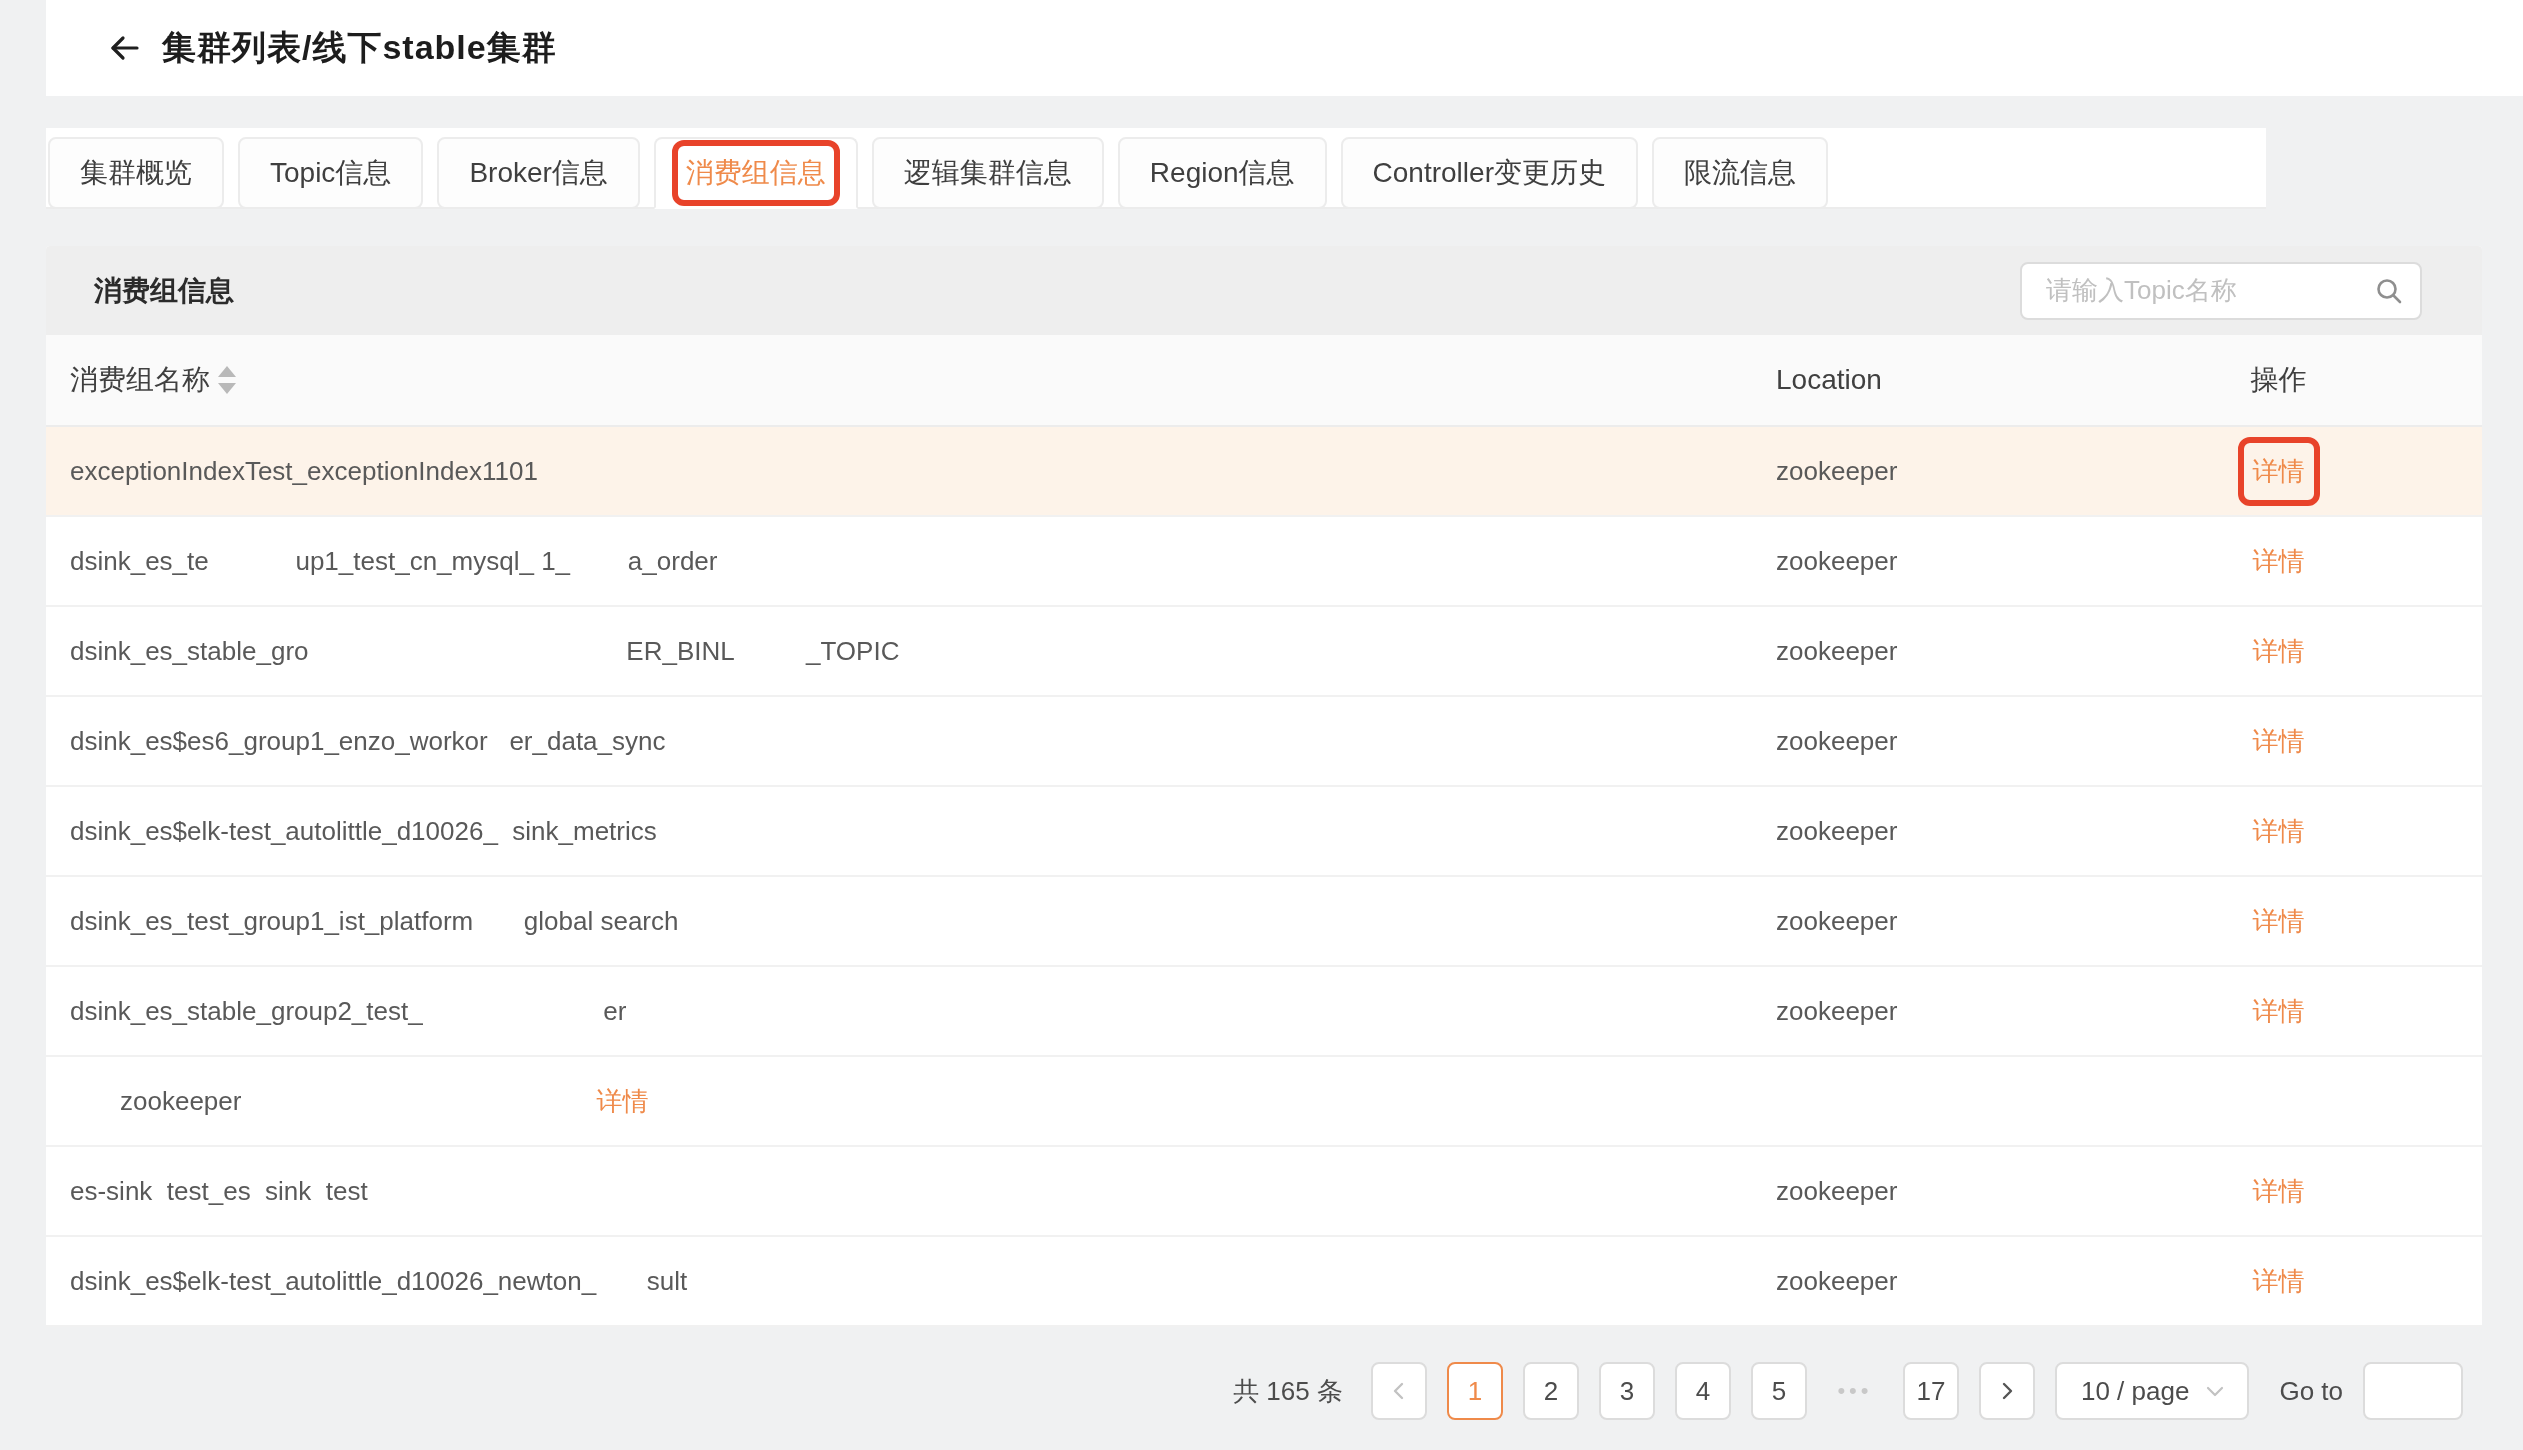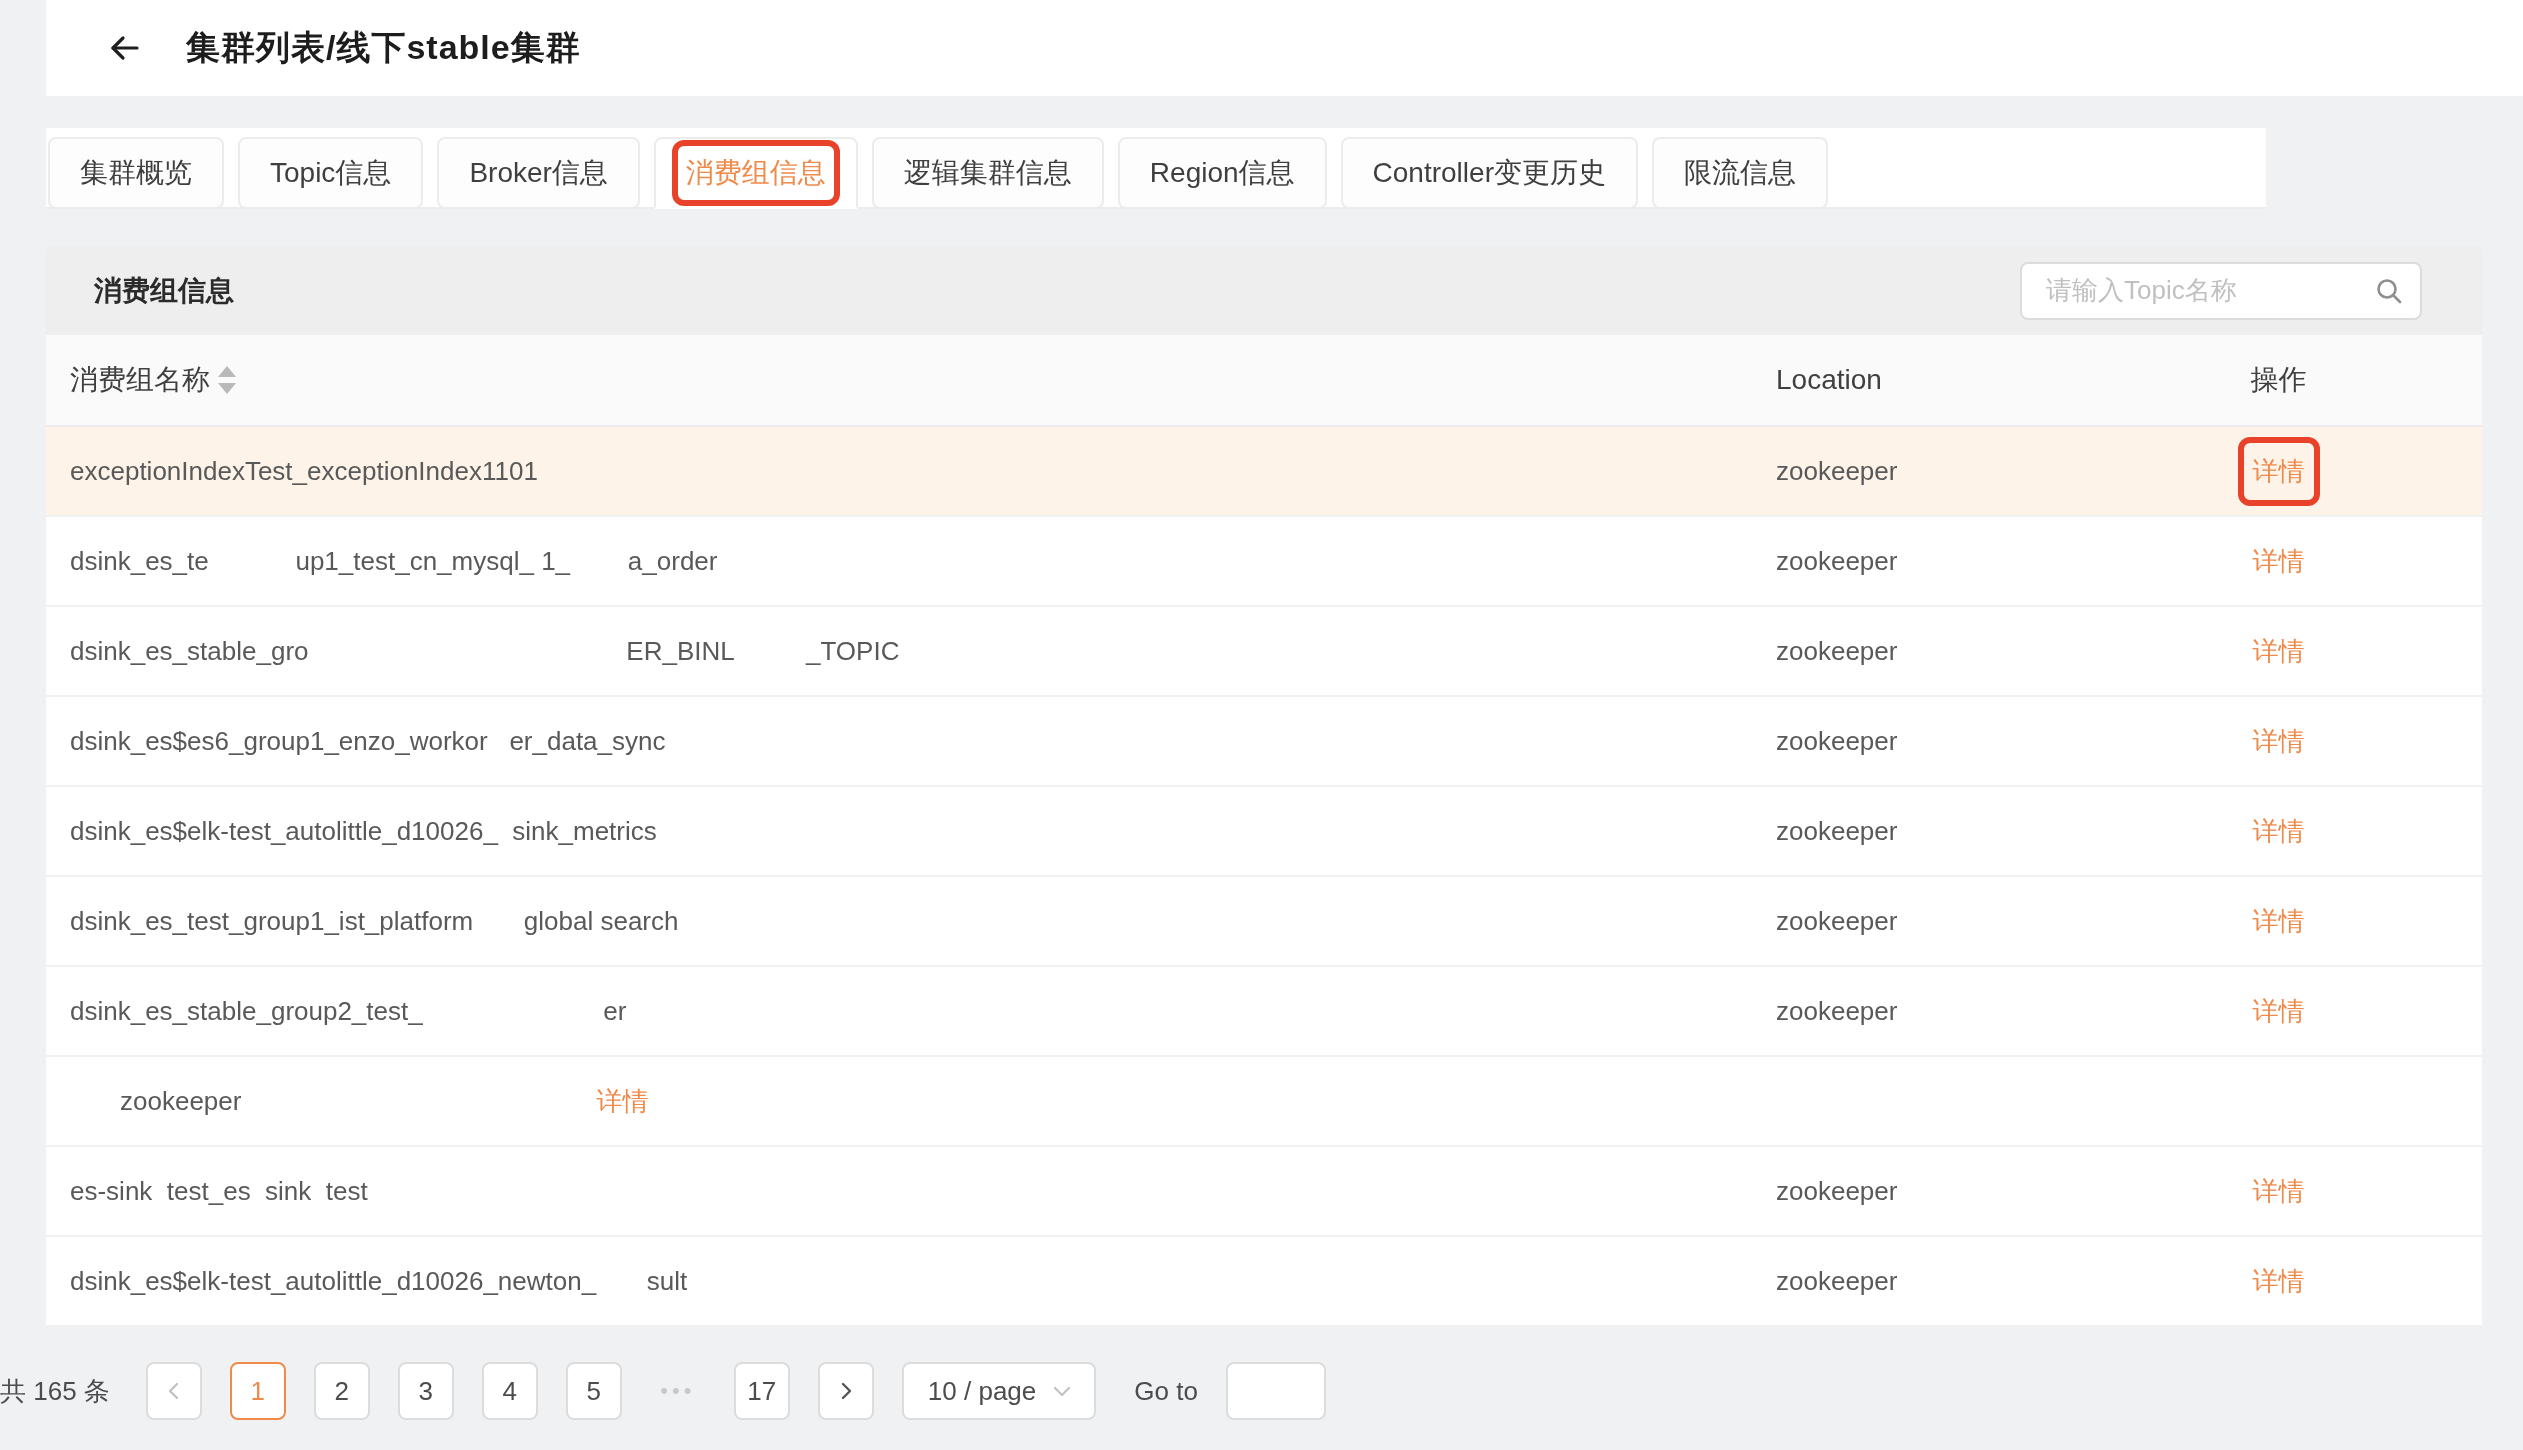--- a/index.html
+++ b/index.html
@@ -8,21 +8,21 @@
     width:2523px;height:1451px;position:relative;overflow:hidden;
     font-family:"Liberation Sans","DejaVu Sans",sans-serif;color:#595959;
     background:#f0f1f2;
   }
   
   .top-header{
     margin-left:46px;height:96px;background:#fff;
     display:flex;align-items:center;padding-left:56px;
   }
   .back-btn{width:44px;height:44px;border:none;background:transparent;cursor:pointer;padding:0;display:flex;align-items:center;justify-content:center;}
-  .page-title{font-size:34px;font-weight:700;color:#1d1d1d;margin-left:40px;letter-spacing:1px;}
+  .page-title{font-size:34px;font-weight:700;color:#1d1d1d;margin-left:16px;letter-spacing:1px;}
   
   .tabs-band{
     margin-left:46px;width:2220px;height:81px;background:#fff;margin-top:32px;
     border-bottom:2px solid #ececec;display:flex;gap:14px;padding:9px 0 0 2px;
   }
   .tab{
     margin-bottom:-2px;border:2px solid #ececec;border-radius:8px;background:#fdfdfd;
     display:flex;align-items:center;padding:0 30px;font-size:28px;color:#3f3f3f;
     cursor:pointer;position:relative;
   }
@@ -70,22 +70,22 @@
   }
   .row.highlight{background:#fdf3e9;}
   .cell-name{flex:1;white-space:pre;overflow:hidden;}
   .cell-loc{width:458px;padding-left:50px;}
   .cell-action{width:189px;text-align:center;}
   .action-wrap{position:relative;display:inline-block;}
   .detail-link{color:#ef8a4a;text-decoration:none;cursor:pointer;font-size:26px;}
   .action-wrap .anno-box{inset:-17px -15px;}
   
   .pagination{
-    margin-top:35px;display:flex;align-items:center;
-    gap:28px;padding-right:60px;font-size:26px;color:#4c4c4c;
+    margin-top:35px;display:flex;align-items:center;justify-content:flex-end;
+    gap:20px;padding-right:60px;font-size:26px;color:#4c4c4c;
   }
   .pg-total{margin-right:8px;}
   .pg-btn{
     min-width:56px;height:58px;border:2px solid #dcdcdc;border-radius:8px;background:#fff;
     font-size:26px;color:#4c4c4c;display:flex;align-items:center;justify-content:center;
     cursor:pointer;font-family:inherit;padding:0 10px;
   }
   .pg-btn.active{border-color:#ef8a4a;color:#ef8a4a;}
   .pg-pages{display:contents;}
   .pg-ellipsis{

